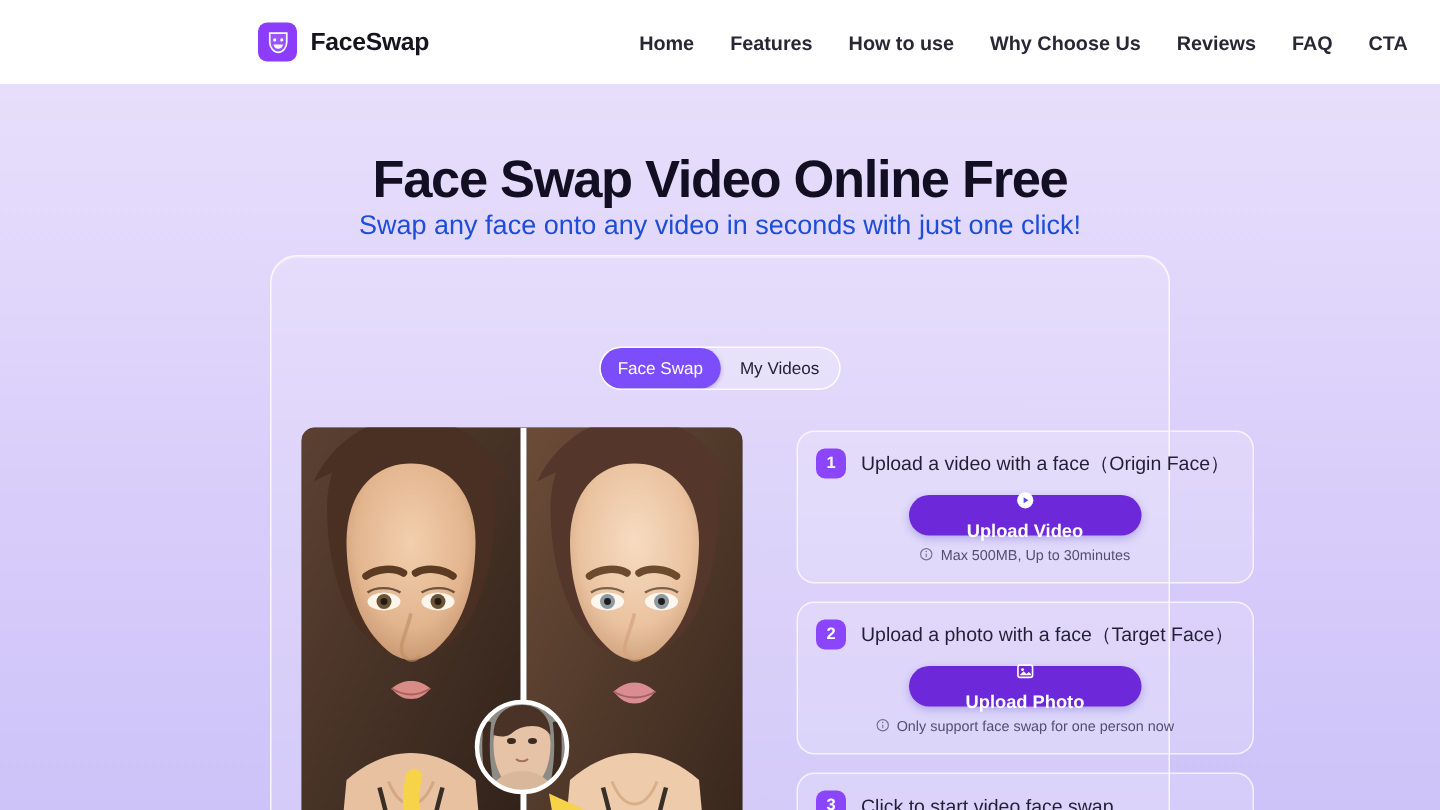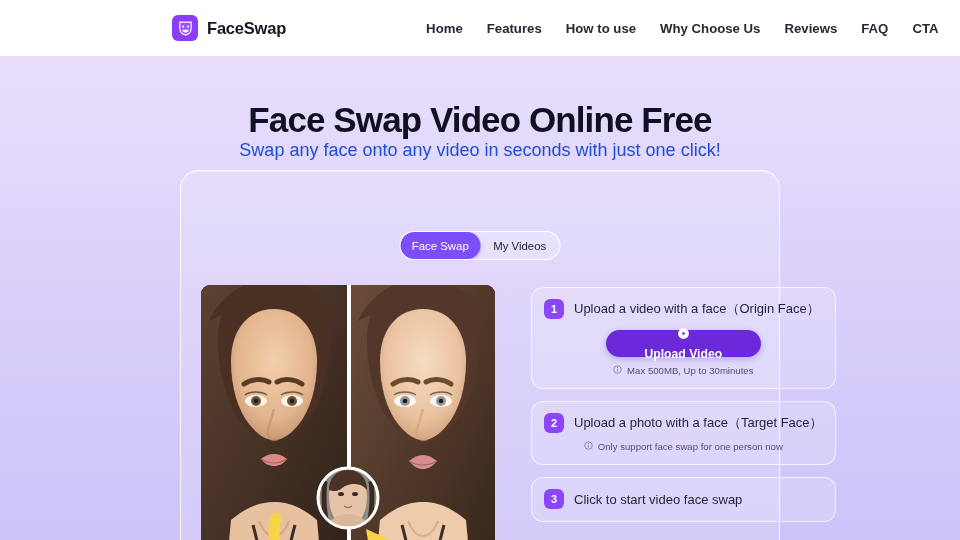--- a/index.html
+++ b/index.html
@@ -405,20 +405,30 @@
           </span>
           <span>Max 500MB, Up to 30minutes</span>
         </div>
       </div>
 
       <div class="step-card">
         <div class="step-head">
           <span class="step-badge">2</span>
           <span class="step-label">Upload a photo with a face（Target Face）</span>
         </div>
+        <button class="action-btn">
+          <span>
+            <svg width="13" height="13" viewBox="0 0 24 24" aria-hidden="true">
+              <rect x="3" y="4.5" width="18" height="15" rx="2.5" fill="none" stroke="#ffffff" stroke-width="2"></rect>
+              <circle cx="8.6" cy="10" r="1.7" fill="#ffffff"></circle>
+              <path d="M5 17l5-5 3.5 3.5L16.5 13 19 15.5V17z" fill="#ffffff"></path>
+            </svg>
+          </span>
+          <span>Upload Photo</span>
+        </button>
         <div class="hint">
           <span>
             <svg width="9" height="9" viewBox="0 0 24 24" aria-hidden="true">
               <circle cx="12" cy="12" r="10" fill="none" stroke="#554d72" stroke-width="2"></circle>
               <rect x="11" y="10.5" width="2" height="7" rx="1" fill="#554d72"></rect>
               <circle cx="12" cy="7" r="1.4" fill="#554d72"></circle>
             </svg>
           </span>
           <span>Only support face swap for one person now</span>
         </div>

